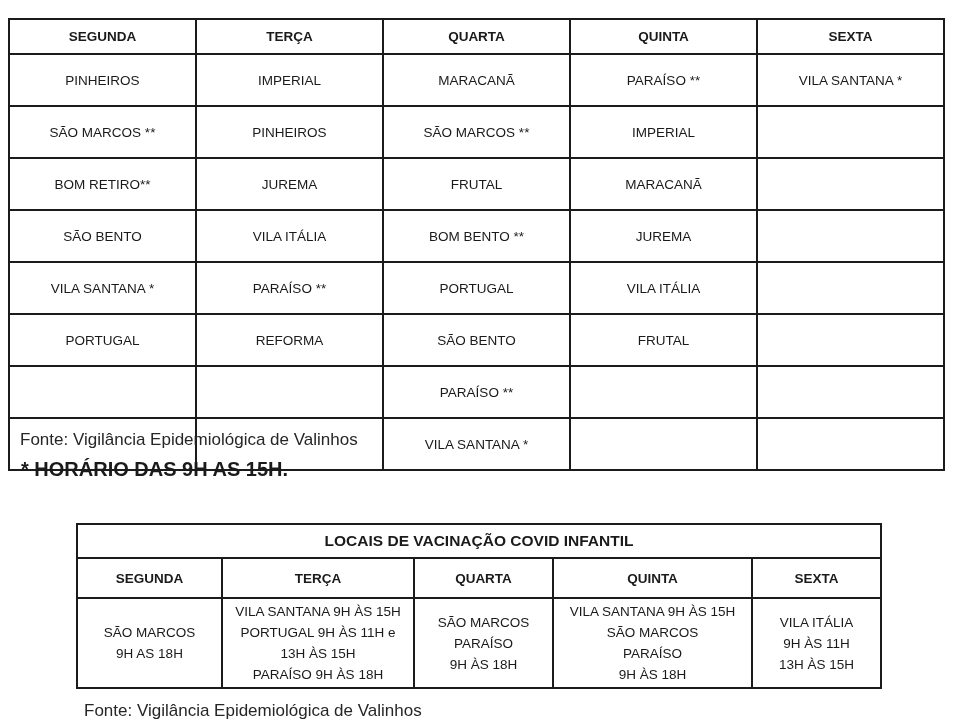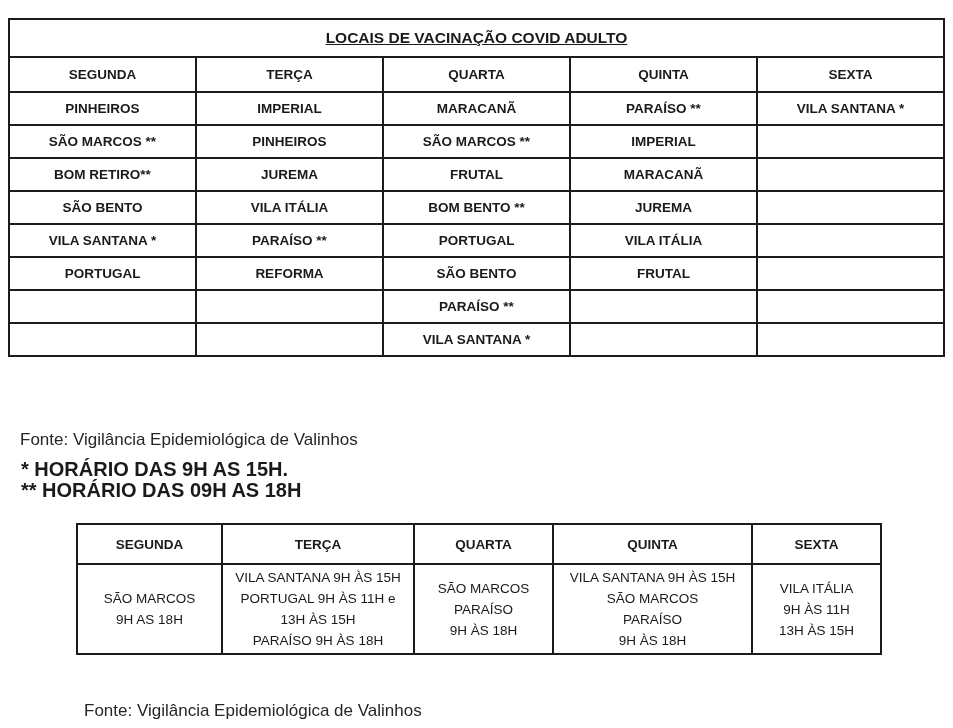--- a/index.html
+++ b/index.html
@@ -31,21 +31,21 @@
 
   
   .adult-table {
     position: absolute;
     left: 8px;
     top: 18px;
     width: 937px;
   }
   .adult-table .title-row td { height: 38px; }
   .adult-table .header-row th { height: 35px; font-weight: bold; }
-  .adult-table tbody td { height: 33px; font-weight: bold; }
+  .adult-table tbody td { height: 52px; font-weight: normal; }
   .table-title {
     font-weight: bold;
     font-size: 15.5px;
   }
   .underlined { text-decoration: underline; }
 
   
   .fonte {
     position: absolute;
     font-size: 17px;
@@ -81,23 +81,20 @@
     font-weight: normal;
   }
 </style>
 </head>
 <body>
 
 <div class="page">
 
   <table class="adult-table">
     <thead>
-      <tr class="title-row">
-        <td colspan="5" class="table-title"><span class="underlined">LOCAIS DE VACINAÇÃO COVID ADULTO</span></td>
-      </tr>
       <tr class="header-row">
         <th>SEGUNDA</th>
         <th>TERÇA</th>
         <th>QUARTA</th>
         <th>QUINTA</th>
         <th>SEXTA</th>
       </tr>
     </thead>
     <tbody>
       <tr>
@@ -156,32 +153,34 @@
         <td></td>
         <td></td>
       </tr>
     </tbody>
   </table>
 
   <div class="fonte fonte-1">Fonte: Vigilância Epidemiológica de Valinhos</div>
 
   <div class="notes">
     <div>* HORÁRIO DAS 9H AS 15H.</div>
-    <div>** HORÁRIO DAS 09H AS 18H</div>
   </div>
 
   <table class="child-table">
     <colgroup>
       <col style="width:145px">
         <col style="width:192px">
         <col style="width:139px">
         <col style="width:199px">
         <col style="width:129px">
     </colgroup>
     <thead>
+      <tr class="title-row">
+        <td colspan="5" class="table-title">LOCAIS DE VACINAÇÃO COVID INFANTIL</td>
+      </tr>
       <tr class="header-row">
         <th>SEGUNDA</th>
         <th>TERÇA</th>
         <th>QUARTA</th>
         <th>QUINTA</th>
         <th>SEXTA</th>
       </tr>
     </thead>
     <tbody>
       <tr>

